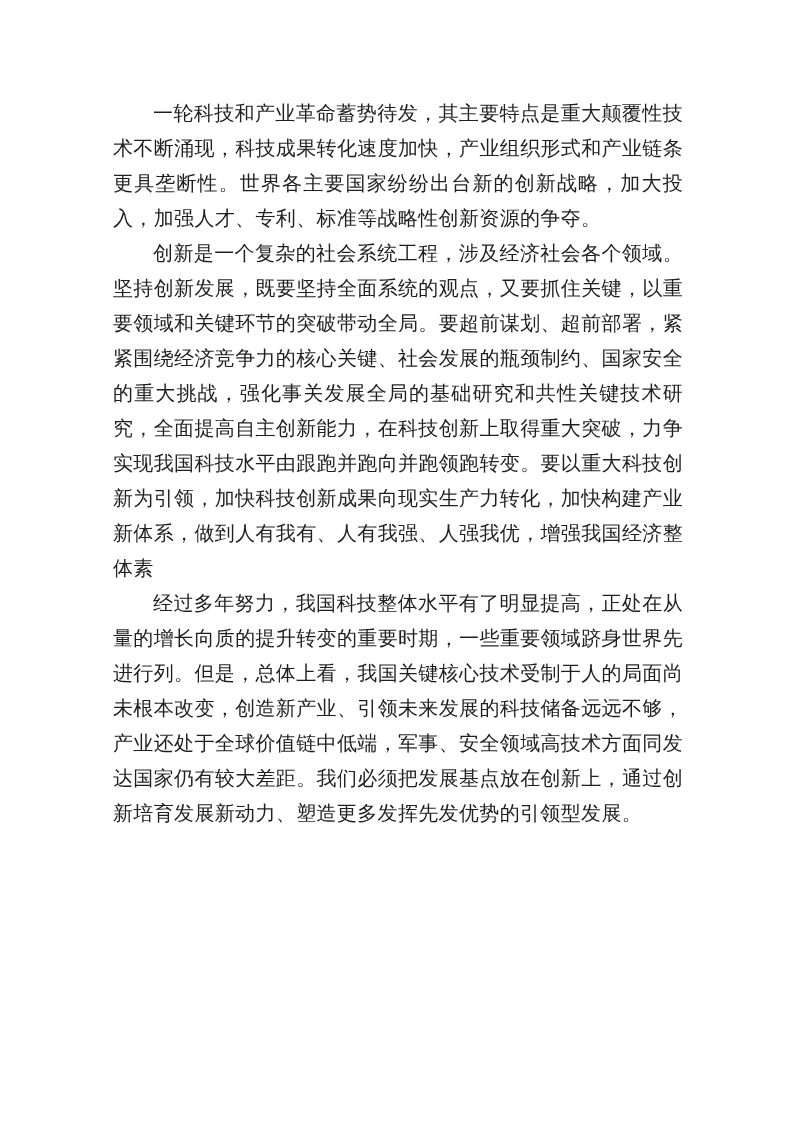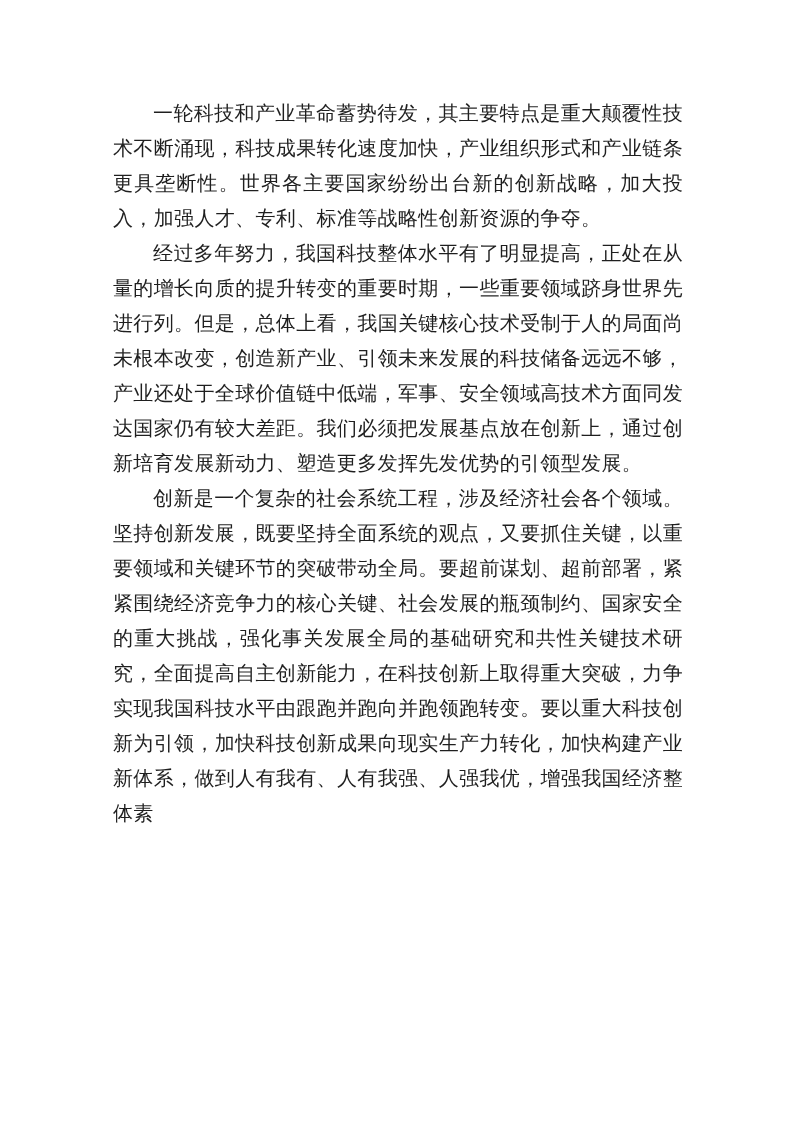--- a/index.html
+++ b/index.html
@@ -33,16 +33,16 @@
     letter-spacing: 0.35px;
     word-break: break-all;
   }
 </style>
 </head>
 <body>
 
 <div class="page">
   <div class="text-block">
     <p>一轮科技和产业革命蓄势待发，其主要特点是重大颠覆性技术不断涌现，科技成果转化速度加快，产业组织形式和产业链条更具垄断性。世界各主要国家纷纷出台新的创新战略，加大投入，加强人才、专利、标准等战略性创新资源的争夺。</p>
+    <p>创新是一个复杂的社会系统工程，涉及经济社会各个领域。坚持创新发展，既要坚持全面系统的观点，又要抓住关键，以重要领域和关键环节的突破带动全局。要超前谋划、超前部署，紧紧围绕经济竞争力的核心关键、社会发展的瓶颈制约、国家安全的重大挑战，强化事关发展全局的基础研究和共性关键技术研究，全面提高自主创新能力，在科技创新上取得重大突破，力争实现我国科技水平由跟跑并跑向并跑领跑转变。要以重大科技创新为引领，加快科技创新成果向现实生产力转化，加快构建产业新体系，做到人有我有、人有我强、人强我优，增强我国经济整体素</p>
     <p>经过多年努力，我国科技整体水平有了明显提高，正处在从量的增长向质的提升转变的重要时期，一些重要领域跻身世界先进行列。但是，总体上看，我国关键核心技术受制于人的局面尚未根本改变，创造新产业、引领未来发展的科技储备远远不够，产业还处于全球价值链中低端，军事、安全领域高技术方面同发达国家仍有较大差距。我们必须把发展基点放在创新上，通过创新培育发展新动力、塑造更多发挥先发优势的引领型发展。</p>
-    <p>创新是一个复杂的社会系统工程，涉及经济社会各个领域。坚持创新发展，既要坚持全面系统的观点，又要抓住关键，以重要领域和关键环节的突破带动全局。要超前谋划、超前部署，紧紧围绕经济竞争力的核心关键、社会发展的瓶颈制约、国家安全的重大挑战，强化事关发展全局的基础研究和共性关键技术研究，全面提高自主创新能力，在科技创新上取得重大突破，力争实现我国科技水平由跟跑并跑向并跑领跑转变。要以重大科技创新为引领，加快科技创新成果向现实生产力转化，加快构建产业新体系，做到人有我有、人有我强、人强我优，增强我国经济整体素</p>
   </div>
 </div>
 
 </body></html>

